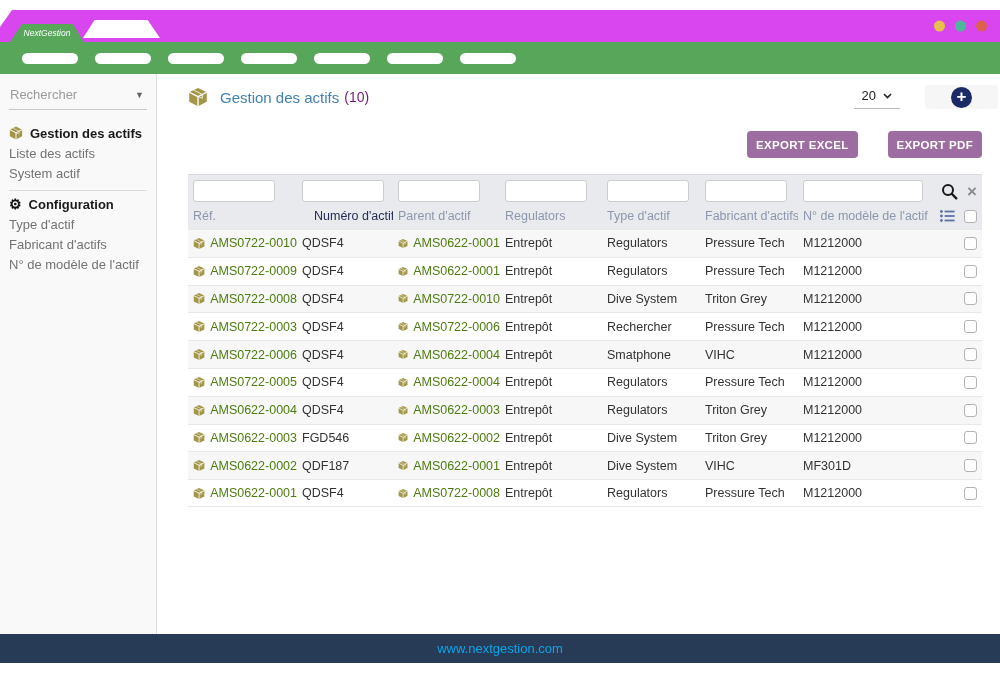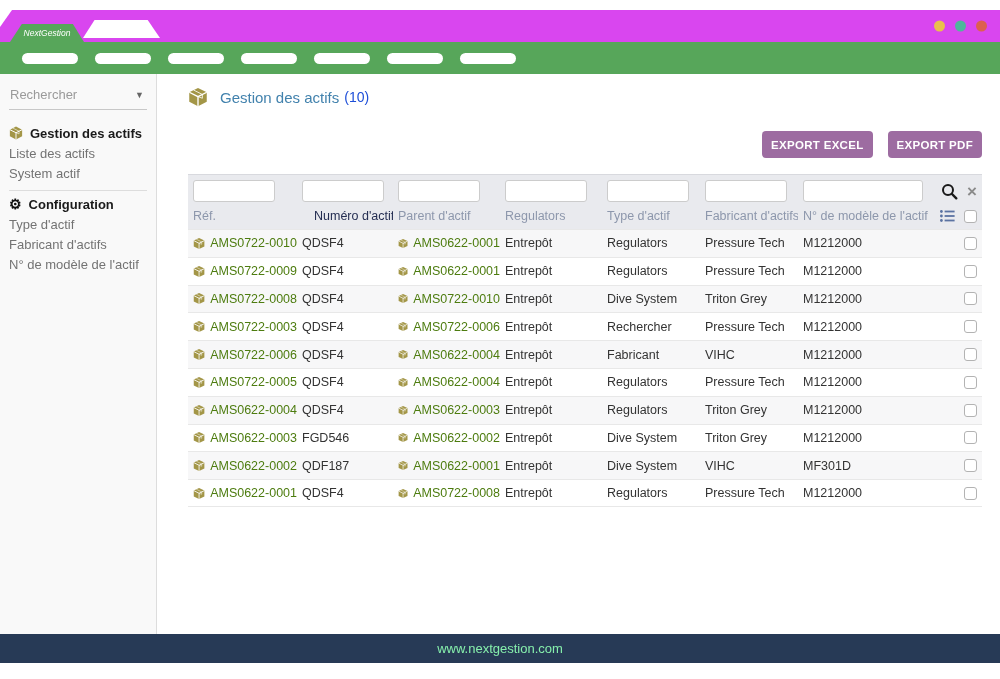--- a/index.html
+++ b/index.html
@@ -30,32 +30,32 @@
   .search-caret { color:#666; font-size:9px; }
   .side-header { display:flex; align-items:center; gap:7px; font-weight:bold; font-size:13px; line-height:13px; color:#1a1a1a; margin-top:16px; }
   .side-header + .side-divider + .side-header, .side-divider + .side-header { margin-top:6px; }
   .side-item { font-size:13px; line-height:13px; color:#737373; margin-top:7px; }
   .side-divider { border:none; border-top:1px solid #ddd; margin:10px 0 0 0; }
   .gear { font-size:14px; color:#111; line-height:1; }
 
   
   .title-row { display:flex; align-items:center; height:26px; }
   .page-title { font-size:15px; color:#4282ad; margin-left:12px; }
-  .page-count { font-size:14px; color:#1d4ed8; margin-left:5px; }
+  .page-count { font-size:14px; color:#701a75; margin-left:5px; }
   .title-right { margin-left:auto; display:flex; align-items:center; }
   .pagesize { display:flex; align-items:center; gap:7px; font-size:13px; color:#222;
     border-bottom:1px solid #b9b9b9; padding:3px 8px 5px 8px; }
   .add-wrap { margin-left:25px; margin-right:-16px; width:73px; height:24px; background:#f6f6f6; border-radius:3px;
     display:flex; align-items:center; justify-content:center; }
   .add-btn { width:21px; height:21px; border-radius:50%; background:#1b2a66; color:#fff;
     display:flex; align-items:center; justify-content:center; font-size:17px; font-weight:bold; line-height:1; padding-bottom:1px; }
 
   .export-row { display:flex; justify-content:flex-end; gap:15px; margin-top:21px; }
   .export-btn { height:27px; border:none; border-radius:4px; background:#9d6ca1; color:#fff;
-    font-family:"Liberation Sans",sans-serif; font-weight:bold; font-size:11.5px; letter-spacing:.3px; padding:0 9px; }
+    font-family:"Liberation Sans",sans-serif; font-weight:bold; font-size:11.5px; letter-spacing:.3px; padding:0 9px;margin-left:15px; }
 
   
   .grid { display:grid; grid-template-columns:109px 96px 107px 102px 98px 98px 134px 50px; align-items:center; }
   .table { margin-top:16px; width:794px; }
   .filter-row { background:#e9eaee; border-top:1px solid #d8d9de; height:33px; }
   .filter-cell { padding:0 0 0 5px; }
   .filter-input { width:82px; height:22px; border:1px solid #ccc; border-radius:3px; background:#fff; }
   .filter-input.wide { width:120px; }
   .filter-icons { display:flex; align-items:center; gap:9px; justify-content:flex-end; padding-right:5px; }
   .clear-x { color:#8a8a8a; font-size:17px; font-weight:bold; line-height:1; }
@@ -67,21 +67,21 @@
   .tr { height:27.8px; border-top:1px solid #e8e8e8; }
   .tr:nth-child(odd) { background:#f7f7f8; }
   .tr:last-child { border-bottom:1px solid #e8e8e8; }
   .td { font-size:12.5px; color:#333; padding-left:5px; white-space:nowrap; }
   .td.ref { color:#4d7c0f; display:flex; align-items:center; gap:5px; }
   .td.check { display:flex; justify-content:flex-end; padding-right:5px; }
   .checkbox { width:13px; height:13px; border:1px solid #b3b3b3; border-radius:3px; background:#fff; }
 
   
   .footer { height:29px; background:#273a56; display:flex; align-items:center; justify-content:center; }
-  .footer-text { color:#86efac; font-size:13px; }
+  .footer-text { color:#0ea5e9; font-size:13px; }
 </style>
 </head>
 <body>
 
 <div class="titlebar">
   <div class="tab-active">
     <span>NextGestion</span>
   </div>
   <div class="tab-blank"></div>
   <div class="window-dots">
@@ -133,20 +133,31 @@
 
   <div class="main">
     <div class="title-row">
       <svg width="20" height="20" viewBox="0 0 16 16">
         <path d="M8 .7 L15 4.2 V11.8 L8 15.3 L1 11.8 V4.2 Z" fill="#a39647"></path>
         <path d="M1 4.2 L8 7.7 L15 4.2 M8 7.7 V15.3" stroke="#fff" stroke-width="1.1" fill="none"></path>
         <path d="M4.5 2.45 L11.5 5.95 L11.5 9 L8 7.7" stroke="#fff" stroke-width="0.8" fill="none" opacity=".8"></path>
       </svg>
       <span class="page-title">Gestion des actifs</span>
       <span class="page-count">(10)</span>
+      <div class="title-right">
+        <div class="pagesize">
+          <span>20</span>
+          <svg width="9" height="6" viewBox="0 0 9 6">
+            <polyline points="1,1 4.5,4.5 8,1" fill="none" stroke="#222" stroke-width="1.6"></polyline>
+          </svg>
+        </div>
+        <div class="add-wrap">
+          <div class="add-btn">+</div>
+        </div>
+      </div>
     </div>
 
     <div class="export-row">
       <button class="export-btn">EXPORT EXCEL</button>
       <button class="export-btn">EXPORT PDF</button>
     </div>
 
     <div class="table">
       <div class="grid filter-row" id="filterRow">
           <div class="filter-cell"><input class="filter-input" style=""></div>
@@ -303,21 +314,21 @@
             <div class="td">QDSF4</div>
             <div class="td ref">
               <svg width="13" height="13" viewBox="0 0 16 16">
                 <path d="M8 .7 L15 4.2 V11.8 L8 15.3 L1 11.8 V4.2 Z" fill="#a39647"></path>
                 <path d="M1 4.2 L8 7.7 L15 4.2 M8 7.7 V15.3" stroke="#fff" stroke-width="1.1" fill="none"></path>
                 <path d="M4.5 2.45 L11.5 5.95 L11.5 9 L8 7.7" stroke="#fff" stroke-width="0.8" fill="none" opacity=".8"></path>
               </svg>
               <span>AMS0622-0004</span>
             </div>
             <div class="td">Entrepôt</div>
-            <div class="td">Fabricant</div>
+            <div class="td">Smatphone</div>
             <div class="td">VIHC</div>
             <div class="td">M1212000</div>
             <div class="td check">
               <span class="checkbox"></span>
             </div>
           </div>
           <div class="grid tr">
             <div class="td ref">
               <svg width="13" height="13" viewBox="0 0 16 16">
                 <path d="M8 .7 L15 4.2 V11.8 L8 15.3 L1 11.8 V4.2 Z" fill="#a39647"></path>

